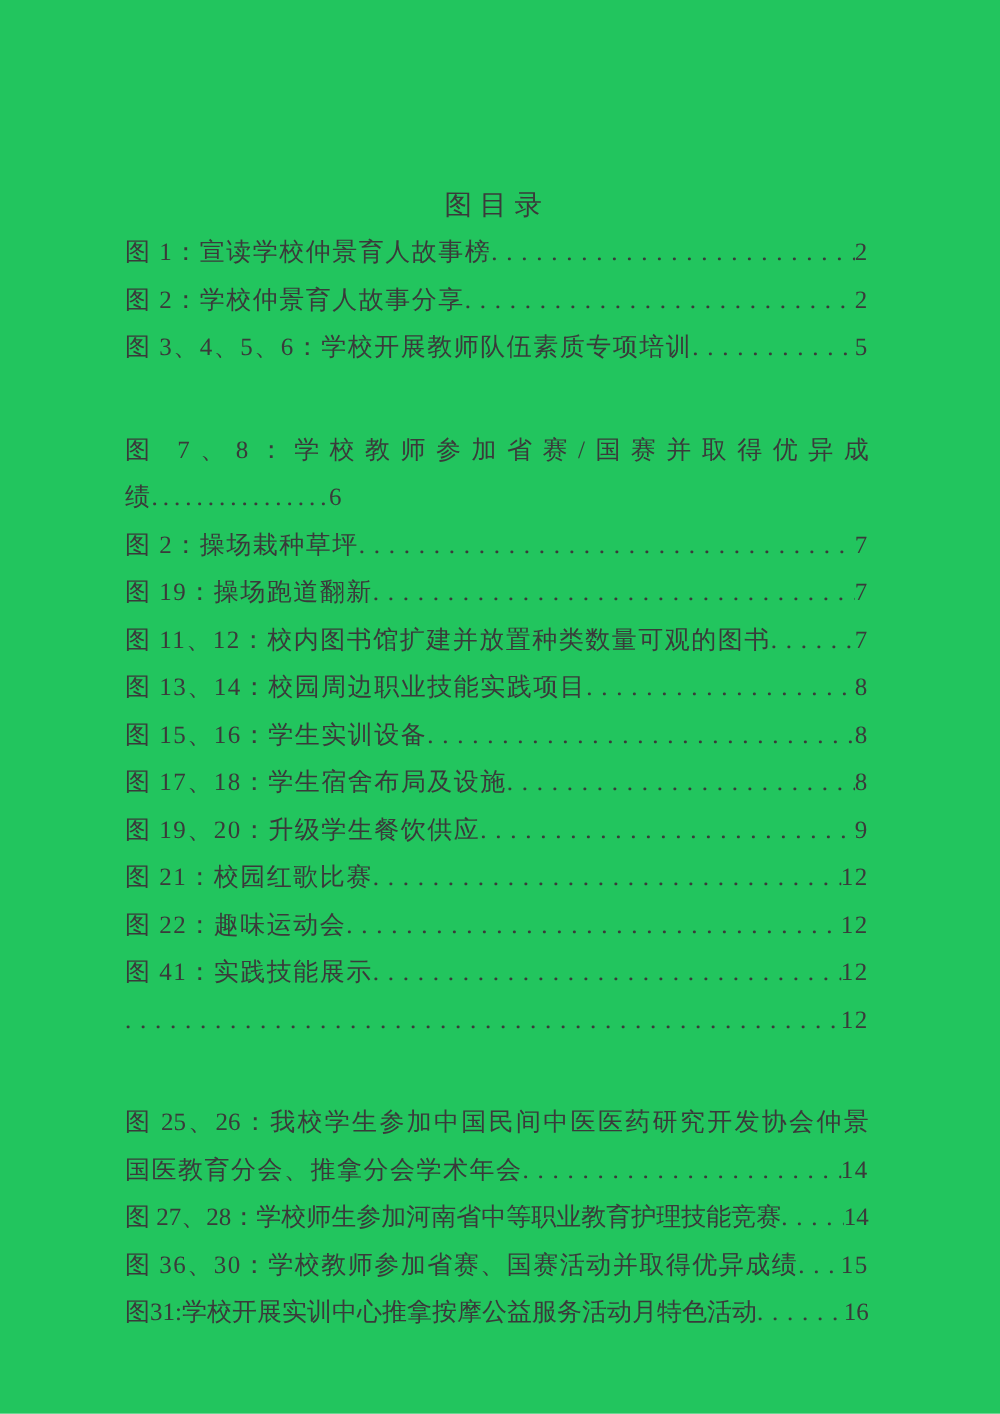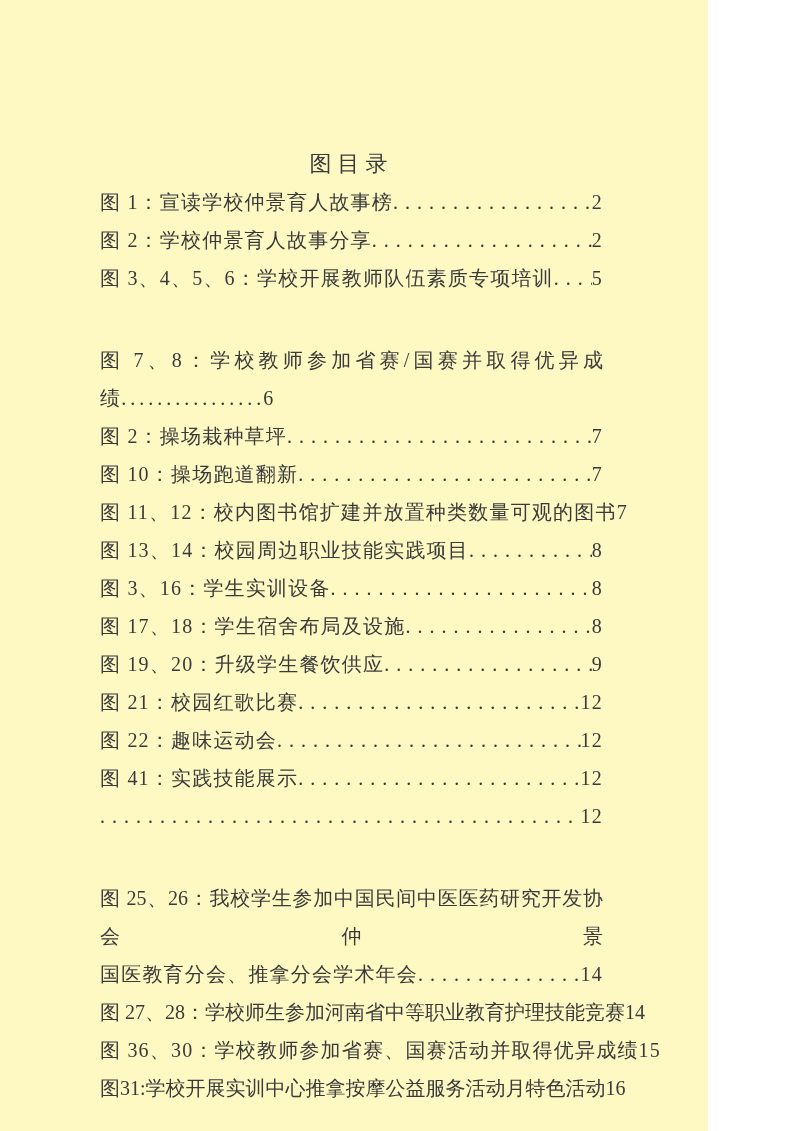--- a/index.html
+++ b/index.html
@@ -9,24 +9,24 @@
   }
   body {
     width: 800px;
     height: 1131px;
     font-family: "Liberation Serif", "DejaVu Serif", serif;
     color: #3a3a3a;
     overflow: hidden;
   }
   .page {
     box-sizing: border-box;
-    width: 708px;
+    width: 800px;
     height: 1131px;
     padding: 145px 105px 0 100px;
-    background: #fef9c3;
+    background: #22c55e;
   }
   .doc-title {
     font-size: 22px;
     line-height: 38px;
     text-align: center;
     letter-spacing: 6px;
     white-space: nowrap;
   }
   .row {
     display: flex;
@@ -98,39 +98,39 @@
     <span class="fill"></span>
   </div>
 
   <div class="row">
     <span class="lbl">图 2：操场栽种草坪</span>
     <span class="dots">................................................</span>
     <span class="pg">7</span>
   </div>
 
   <div class="row">
-    <span class="lbl">图 10：操场跑道翻新</span>
+    <span class="lbl">图 19：操场跑道翻新</span>
     <span class="dots">................................................</span>
     <span class="pg">7</span>
   </div>
 
   <div class="row">
     <span class="lbl">图 11、12：校内图书馆扩建并放置种类数量可观的图书</span>
     <span class="dots">................................................</span>
     <span class="pg">7</span>
   </div>
 
   <div class="row">
     <span class="lbl">图 13、14：校园周边职业技能实践项目</span>
     <span class="dots">................................................</span>
     <span class="pg">8</span>
   </div>
 
   <div class="row">
-    <span class="lbl">图 3、16：学生实训设备</span>
+    <span class="lbl">图 15、16：学生实训设备</span>
     <span class="dots">................................................</span>
     <span class="pg">8</span>
   </div>
 
   <div class="row">
     <span class="lbl">图 17、18：学生宿舍布局及设施</span>
     <span class="dots">................................................</span>
     <span class="pg">8</span>
   </div>
 

